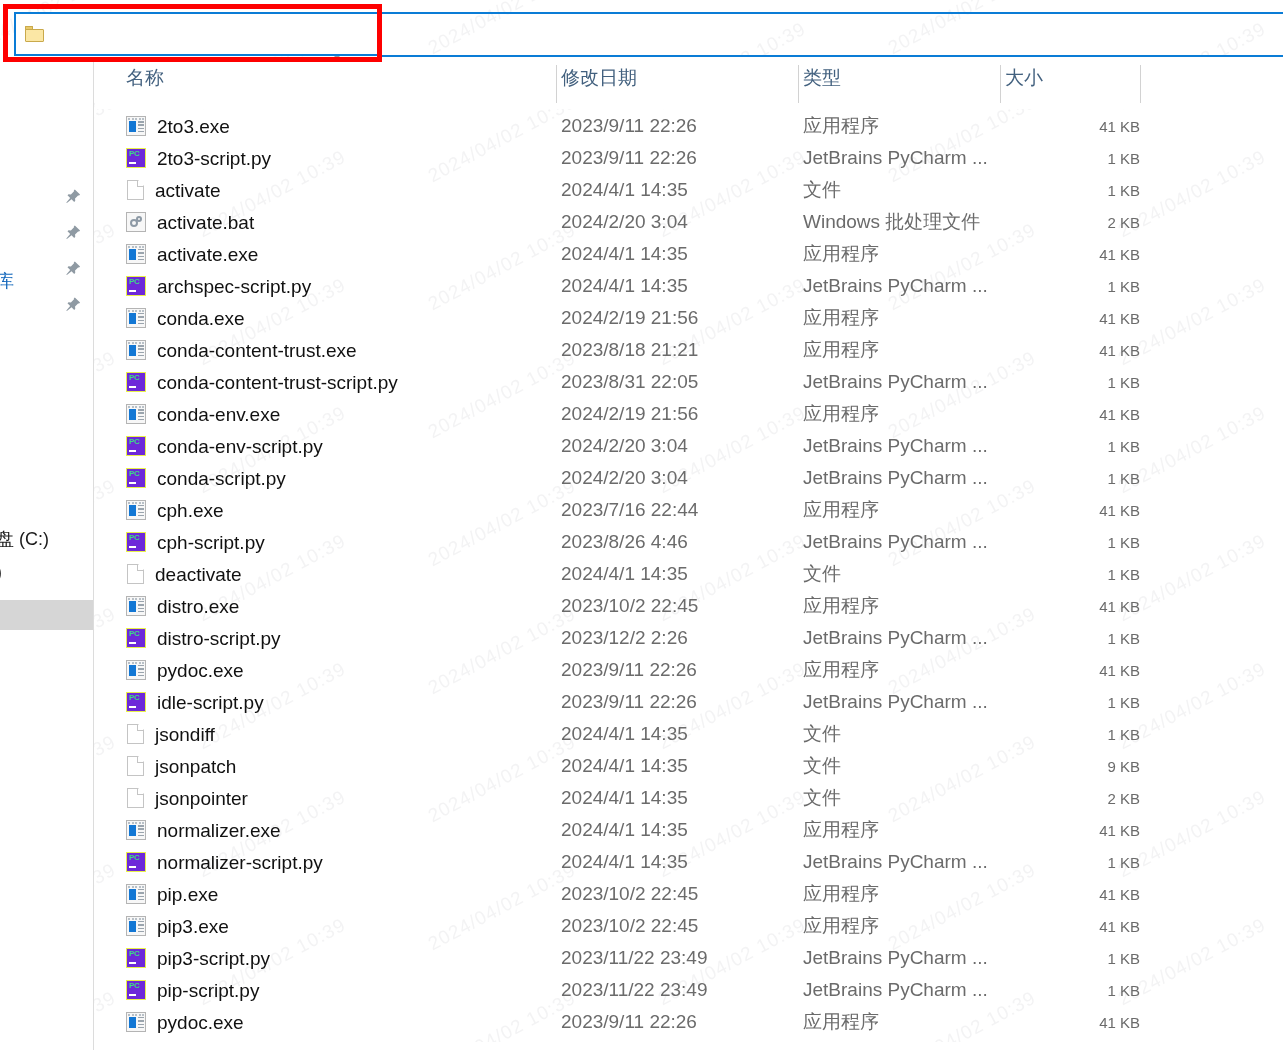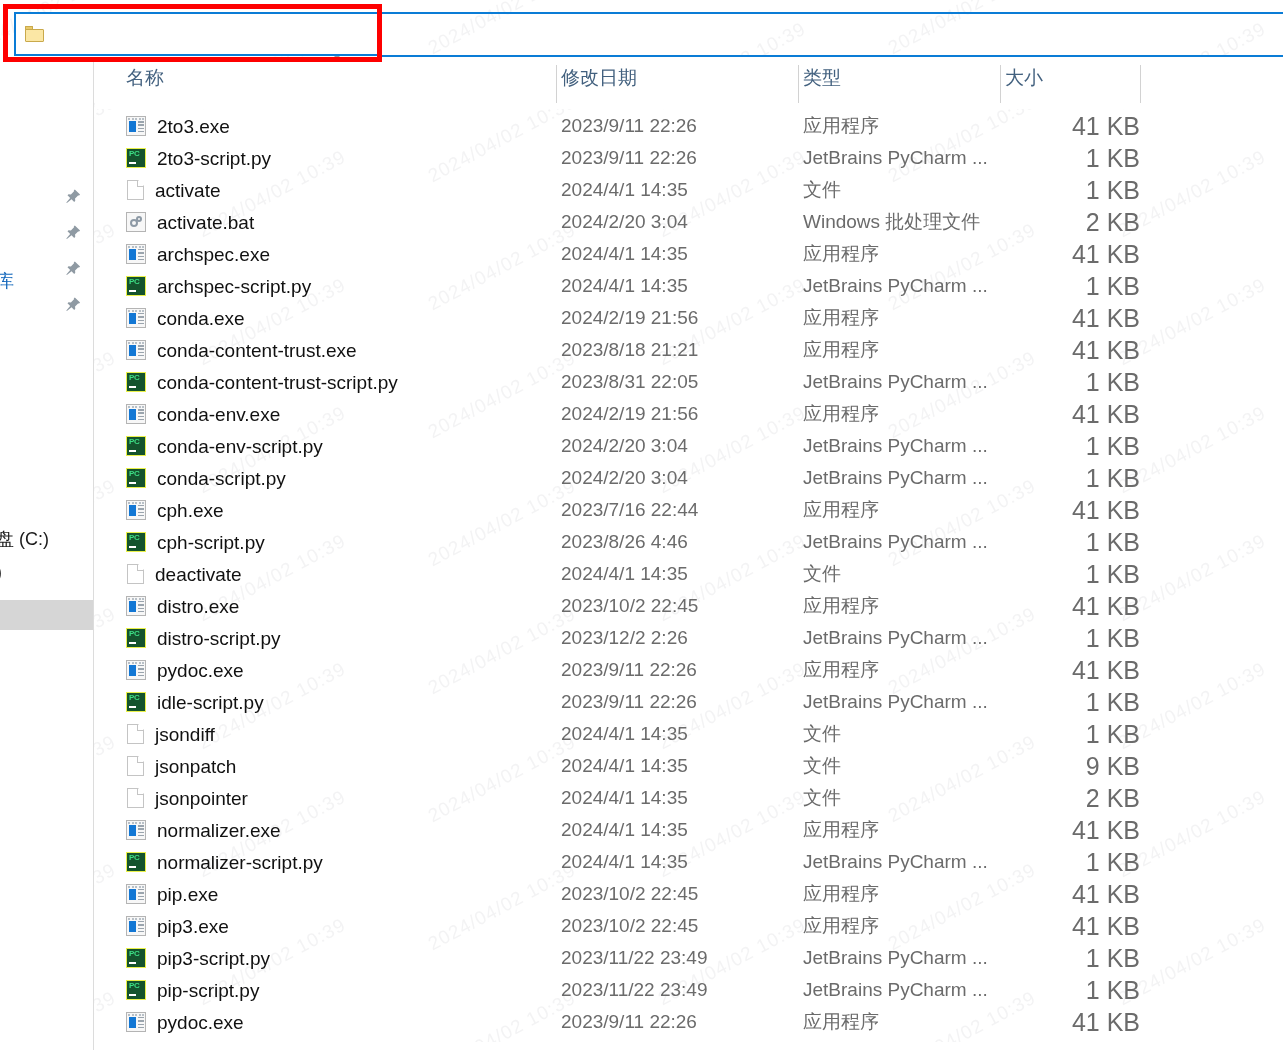--- a/index.html
+++ b/index.html
@@ -225,21 +225,21 @@
     left: 708px;
     font-size: 19px;
     color: #6b6b6b;
     white-space: nowrap;
   }
   .fc-size {
     position: absolute;
     left: 860px;
     width: 185px;
     text-align: right;
-    font-size: 25px;
+    font-size: 15px;
     color: #6b6b6b;
     white-space: nowrap;
   }
 
   
   .ficon {
     width: 20px; height: 20px;
     position: relative;
     flex: 0 0 auto;
   }
@@ -270,21 +270,21 @@
     position: absolute;
     left: 1px; top: 1px;
     width: 16px; height: 2px;
     background: repeating-linear-gradient(
       to right,
       #b8c0c7 0px, #b8c0c7 2px,
       #f7f7f7 2px, #f7f7f7 3.6px);
   }
   
   .ficon.py {
-    background: #14532d;
+    background: #6d28d9;
     border: 1.5px solid #e9f04a;
     box-sizing: border-box;
     overflow: hidden;
     text-align: center;
   }
   .ficon.py .pc {
     position: absolute;
     left: 2px; top: 1px;
     font-size: 8px;
     font-weight: bold;
@@ -508,21 +508,21 @@
       </div>
       <div class="fc-date">2024/2/20 3:04</div>
       <div class="fc-type">Windows 批处理文件</div>
       <div class="fc-size">2 KB</div>
     </div>
     <div class="frow">
       <div class="fc-name">
         <span class="ficon exe">
           <span class="tbar"></span>
         </span>
-        <span class="nm">archspec.exe</span>
+        <span class="nm">activate.exe</span>
       </div>
       <div class="fc-date">2024/4/1 14:35</div>
       <div class="fc-type">应用程序</div>
       <div class="fc-size">41 KB</div>
     </div>
     <div class="frow">
       <div class="fc-name">
         <span class="ficon py">
           <span class="pc">PC</span>
           <span class="ul"></span>

